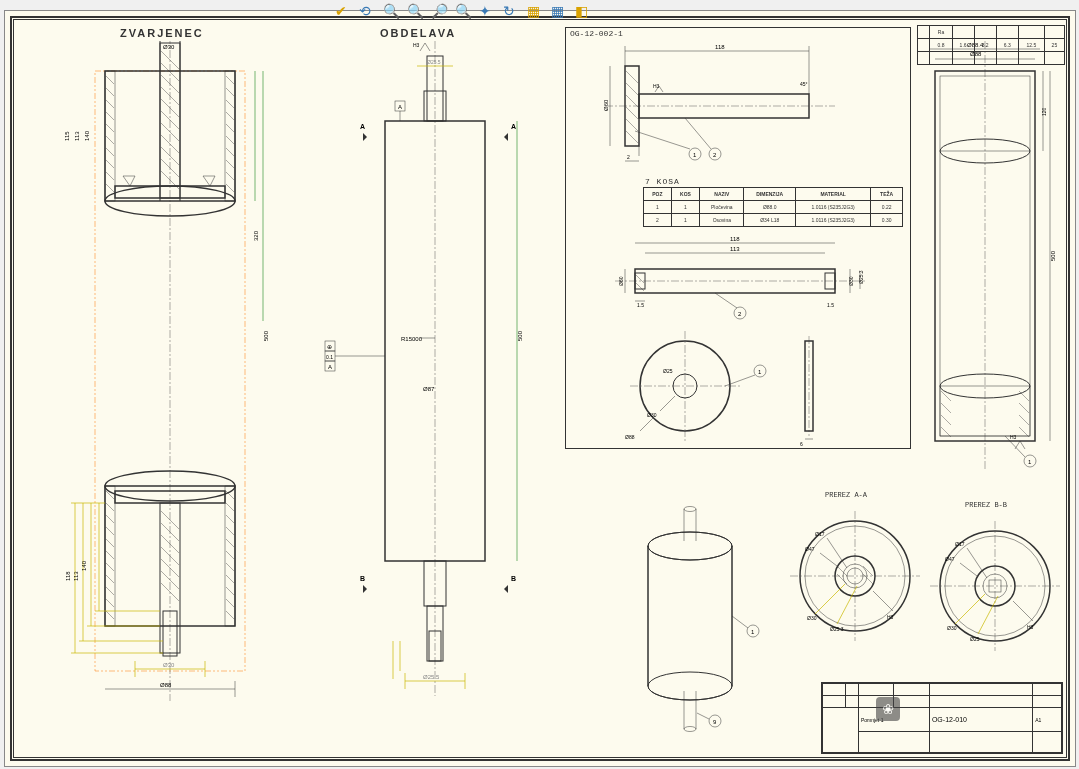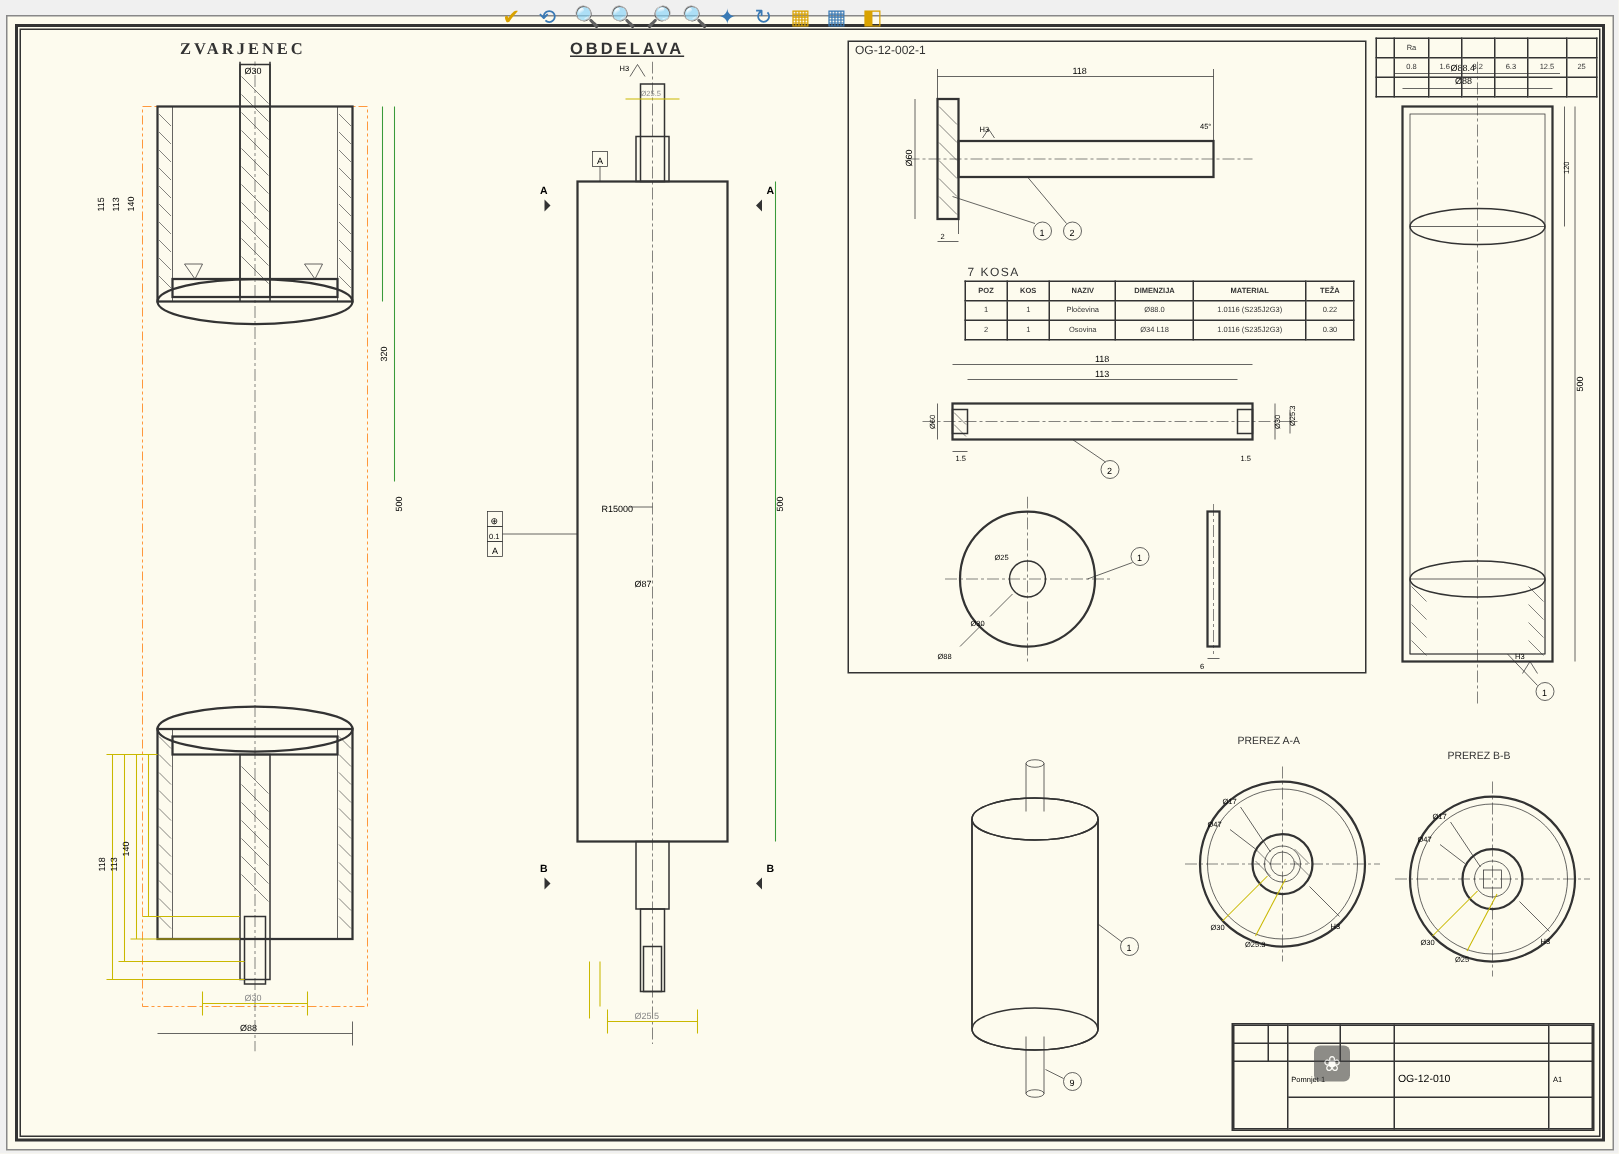--- a/index.html
+++ b/index.html
@@ -3,21 +3,21 @@
 <meta charset="utf-8">
 <style>
   body { margin:0; padding:0; background:#f0f0f0; font-family:Arial,sans-serif; width:1079px; height:769px; overflow:hidden; position:relative; }
   .sheet { position:absolute; top:10px; left:4px; width:1070px; height:755px; background:#fdfbee; border:1px solid #888; }
   .frame { position:absolute; top:5px; left:5px; right:5px; bottom:5px; border:2px solid #333; }
   .inner-frame { position:absolute; top:8px; left:8px; right:8px; bottom:8px; border:1px solid #333; }
   .toolbar { position:absolute; top:-8px; left:330px; z-index:10; display:flex; gap:8px; }
   .tb-icon { width:16px; height:16px; color:#3a7ab5; font-size:14px; }
   .tb-yellow { color:#d9a200; }
   .label { position:absolute; font-size:11px; font-weight:bold; color:#333; letter-spacing:2px; }
-  .dim-text { font-size:6px; color:#333; position:absolute; }
+  .dim-text { font-size:6px; color:#333; position:absolute;font-family:Liberation Mono, monospace; }
   .detail-box { position:absolute; border:1px solid #333; }
   .title-block { position:absolute; border:1px solid #333; background:#fdfbee; font-size:5px; }
   .tb-cell { border:1px solid #333; padding:0 2px; display:table-cell; }
   svg { position:absolute; }
   .thin { stroke:#333; stroke-width:0.5; fill:none; }
   .med { stroke:#333; stroke-width:1; fill:none; }
   .thick { stroke:#333; stroke-width:1.5; fill:none; }
   .yellow { stroke:#c9b800; stroke-width:0.7; fill:none; }
   .green { stroke:#3a9a3a; stroke-width:0.7; fill:none; }
   .hatch { stroke:#333; stroke-width:0.4; }
@@ -44,21 +44,21 @@
     <span class="tb-icon">🔍</span>
     <span class="tb-icon">🔎</span>
     <span class="tb-icon">🔍</span>
     <span class="tb-icon">✦</span>
     <span class="tb-icon">↻</span>
     <span class="tb-icon tb-yellow">▦</span>
     <span class="tb-icon">▦</span>
     <span class="tb-icon tb-yellow">◧</span>
   </div>
 
-  <span class="label" style="top:16px; left:115px;font-family:Liberation Serif, serif;">ZVARJENEC</span>
+  <span class="label" style="top:16px; left:115px;">ZVARJENEC</span>
 
   <svg style="top:30px; left:30px;" width="260" height="660">
 
     <rect x="60" y="30" width="150" height="600" class="phantom"></rect>
 
     <line x1="125" y1="0" x2="125" y2="160" class="med"></line>
     <line x1="145" y1="0" x2="145" y2="160" class="med"></line>
     <rect x="125" y="2" width="20" height="155" fill="none" class="med"></rect>
 
     <g class="hatch">
@@ -186,21 +186,21 @@
     <text x="54" y="100" font-size="6" transform="rotate(-90 54 100)">140</text>
     <text x="233" y="300" font-size="6" transform="rotate(-90 233 300)">500</text>
     <text x="223" y="200" font-size="6" transform="rotate(-90 223 200)">320</text>
     <text x="35" y="540" font-size="6" transform="rotate(-90 35 540)">118</text>
     <text x="43" y="540" font-size="6" transform="rotate(-90 43 540)">113</text>
     <text x="51" y="530" font-size="6" transform="rotate(-90 51 530)">140</text>
     <text x="128" y="626" font-size="6" fill="#888">Ø30</text>
     <text x="125" y="646" font-size="6">Ø88</text>
   </svg>
 
-  <span class="label" style="top:16px; left:375px;text-decoration:underline;">OBDELAVA</span>
+  <span class="label" style="top:16px; left:375px;">OBDELAVA</span>
 
   <svg style="top:30px; left:300px;" width="260" height="660">
     <line x1="130" y1="0" x2="130" y2="655" class="center"></line>
 
     <rect x="122" y="15" width="16" height="65" class="med"></rect>
     <rect x="119" y="50" width="22" height="30" class="med"></rect>
 
     <rect x="80" y="80" width="100" height="440" class="thick"></rect>
 
     <rect x="119" y="520" width="22" height="45" class="med"></rect>

